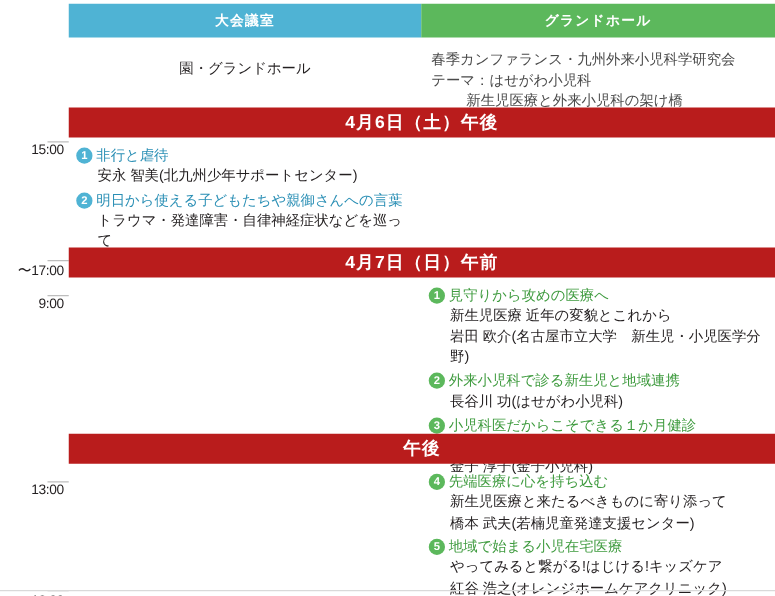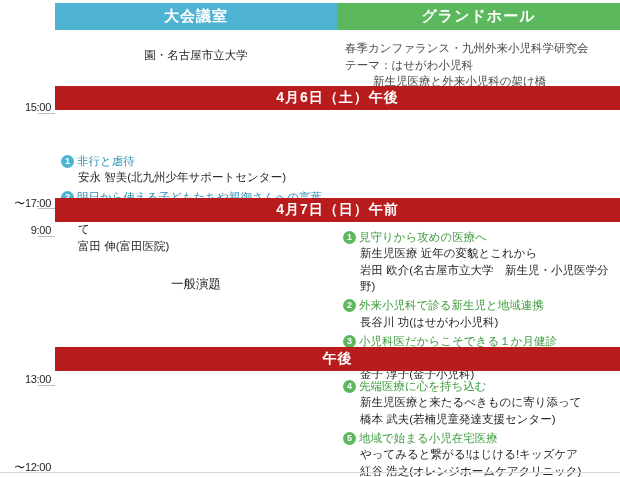--- a/index.html
+++ b/index.html
@@ -13,21 +13,21 @@
     color: #231f20;
     overflow: hidden;
   }
   #sched {
     position: relative;
     width: 620px; height: 477px;
   }
   
   .timecol {
     position: absolute;
-    left: 0; top: 0;
+    left: 0; top: 13px;
     width: 55px; height: 380px;
   }
   .time-label {
     position: absolute;
     right: 4px;
     font-size: 11px;
     color: #231f20;
     white-space: nowrap;
     text-align: right;
     letter-spacing: -0.3px;
@@ -39,21 +39,21 @@
     width: 565px; height: 477px;
   }
   .colA { position: absolute; left: 0; width: 282px; }
   .colB { position: absolute; left: 282px; width: 283px; }
   .fullrow { position: absolute; left: 0; width: 565px; }
 
   
   .hdr {
     height: 27px;
     color: #ffffff;
-    font-size: 15px;
+    font-size: 11px;
     font-weight: bold;
     display: flex;
     align-items: center;
     justify-content: center;
     letter-spacing: 1px;
   }
   .hdr-a { background: #4fb3d4; }
   .hdr-b { background: #5cb85c; }
 
   
@@ -155,46 +155,43 @@
   <div class="tick" style="left:38px; top:208px; width:17px;"></div>
   <div class="tick" style="left:38px; top:236px; width:17px;"></div>
   <div class="tick" style="left:38px; top:385px; width:17px;"></div>
   <div class="tick" style="left:38px; top:472px; width:17px;"></div>
 
   <div class="grid">
 
     <div class="colA hdr hdr-a" style="top:3px;">大会議室</div>
     <div class="colB hdr hdr-b" style="top:3px;">グランドホール</div>
 
-    <div class="colA sub sub-a" style="top:40px;">園・名古屋市立大学</div>
+    <div class="colA sub sub-a" style="top:40px;">園・グランドホール</div>
     <div class="colB sub sub-b" style="top:33px;">
       <span class="l1" style="display:block;">春季カンファランス・九州外来小児科学研究会</span>
       <span class="l2" style="display:block;">テーマ：はせがわ小児科</span>
       <span class="l3" style="display:block;">新生児医療と外来小児科の架け橋</span>
     </div>
 
     <div class="fullrow band" style="top:86px;">4月6日（土）午後</div>
 
-    <div class="colA sess" style="top:112px;margin-top:36px;">
+    <div class="colA sess" style="top:112px;">
       <div class="item">
         <span class="item-title t-blue"><span class="num num-blue">1</span><span>非行と虐待</span></span>
         <span class="sub-line2">安永 智美(北九州少年サポートセンター)</span>
       </div>
       <div class="item">
         <span class="item-title t-blue"><span class="num num-blue">2</span><span>明日から使える子どもたちや親御さんへの言葉</span></span>
         <span class="sub-line">トラウマ・発達障害・自律神経症状などを巡って</span>
         <span class="sub-line2">富田 伸(富田医院)</span>
       </div>
     </div>
 
     <div class="fullrow band" style="top:198px;">4月7日（日）午前</div>
 
-    <div class="colA" style="top:224px; height:120px;">
-      <div class="center-note">一般演題</div>
-    </div>
 
     <div class="colB sess" style="top:224px;">
       <div class="item">
         <span class="item-title t-green"><span class="num num-green">1</span><span>見守りから攻めの医療へ</span></span>
         <span class="sub-line">新生児医療 近年の変貌とこれから</span>
         <span class="sub-line2">岩田 欧介(名古屋市立大学　新生児・小児医学分野)</span>
       </div>
       <div class="item">
         <span class="item-title t-green"><span class="num num-green">2</span><span>外来小児科で診る新生児と地域連携</span></span>
         <span class="sub-line">長谷川 功(はせがわ小児科)</span>

